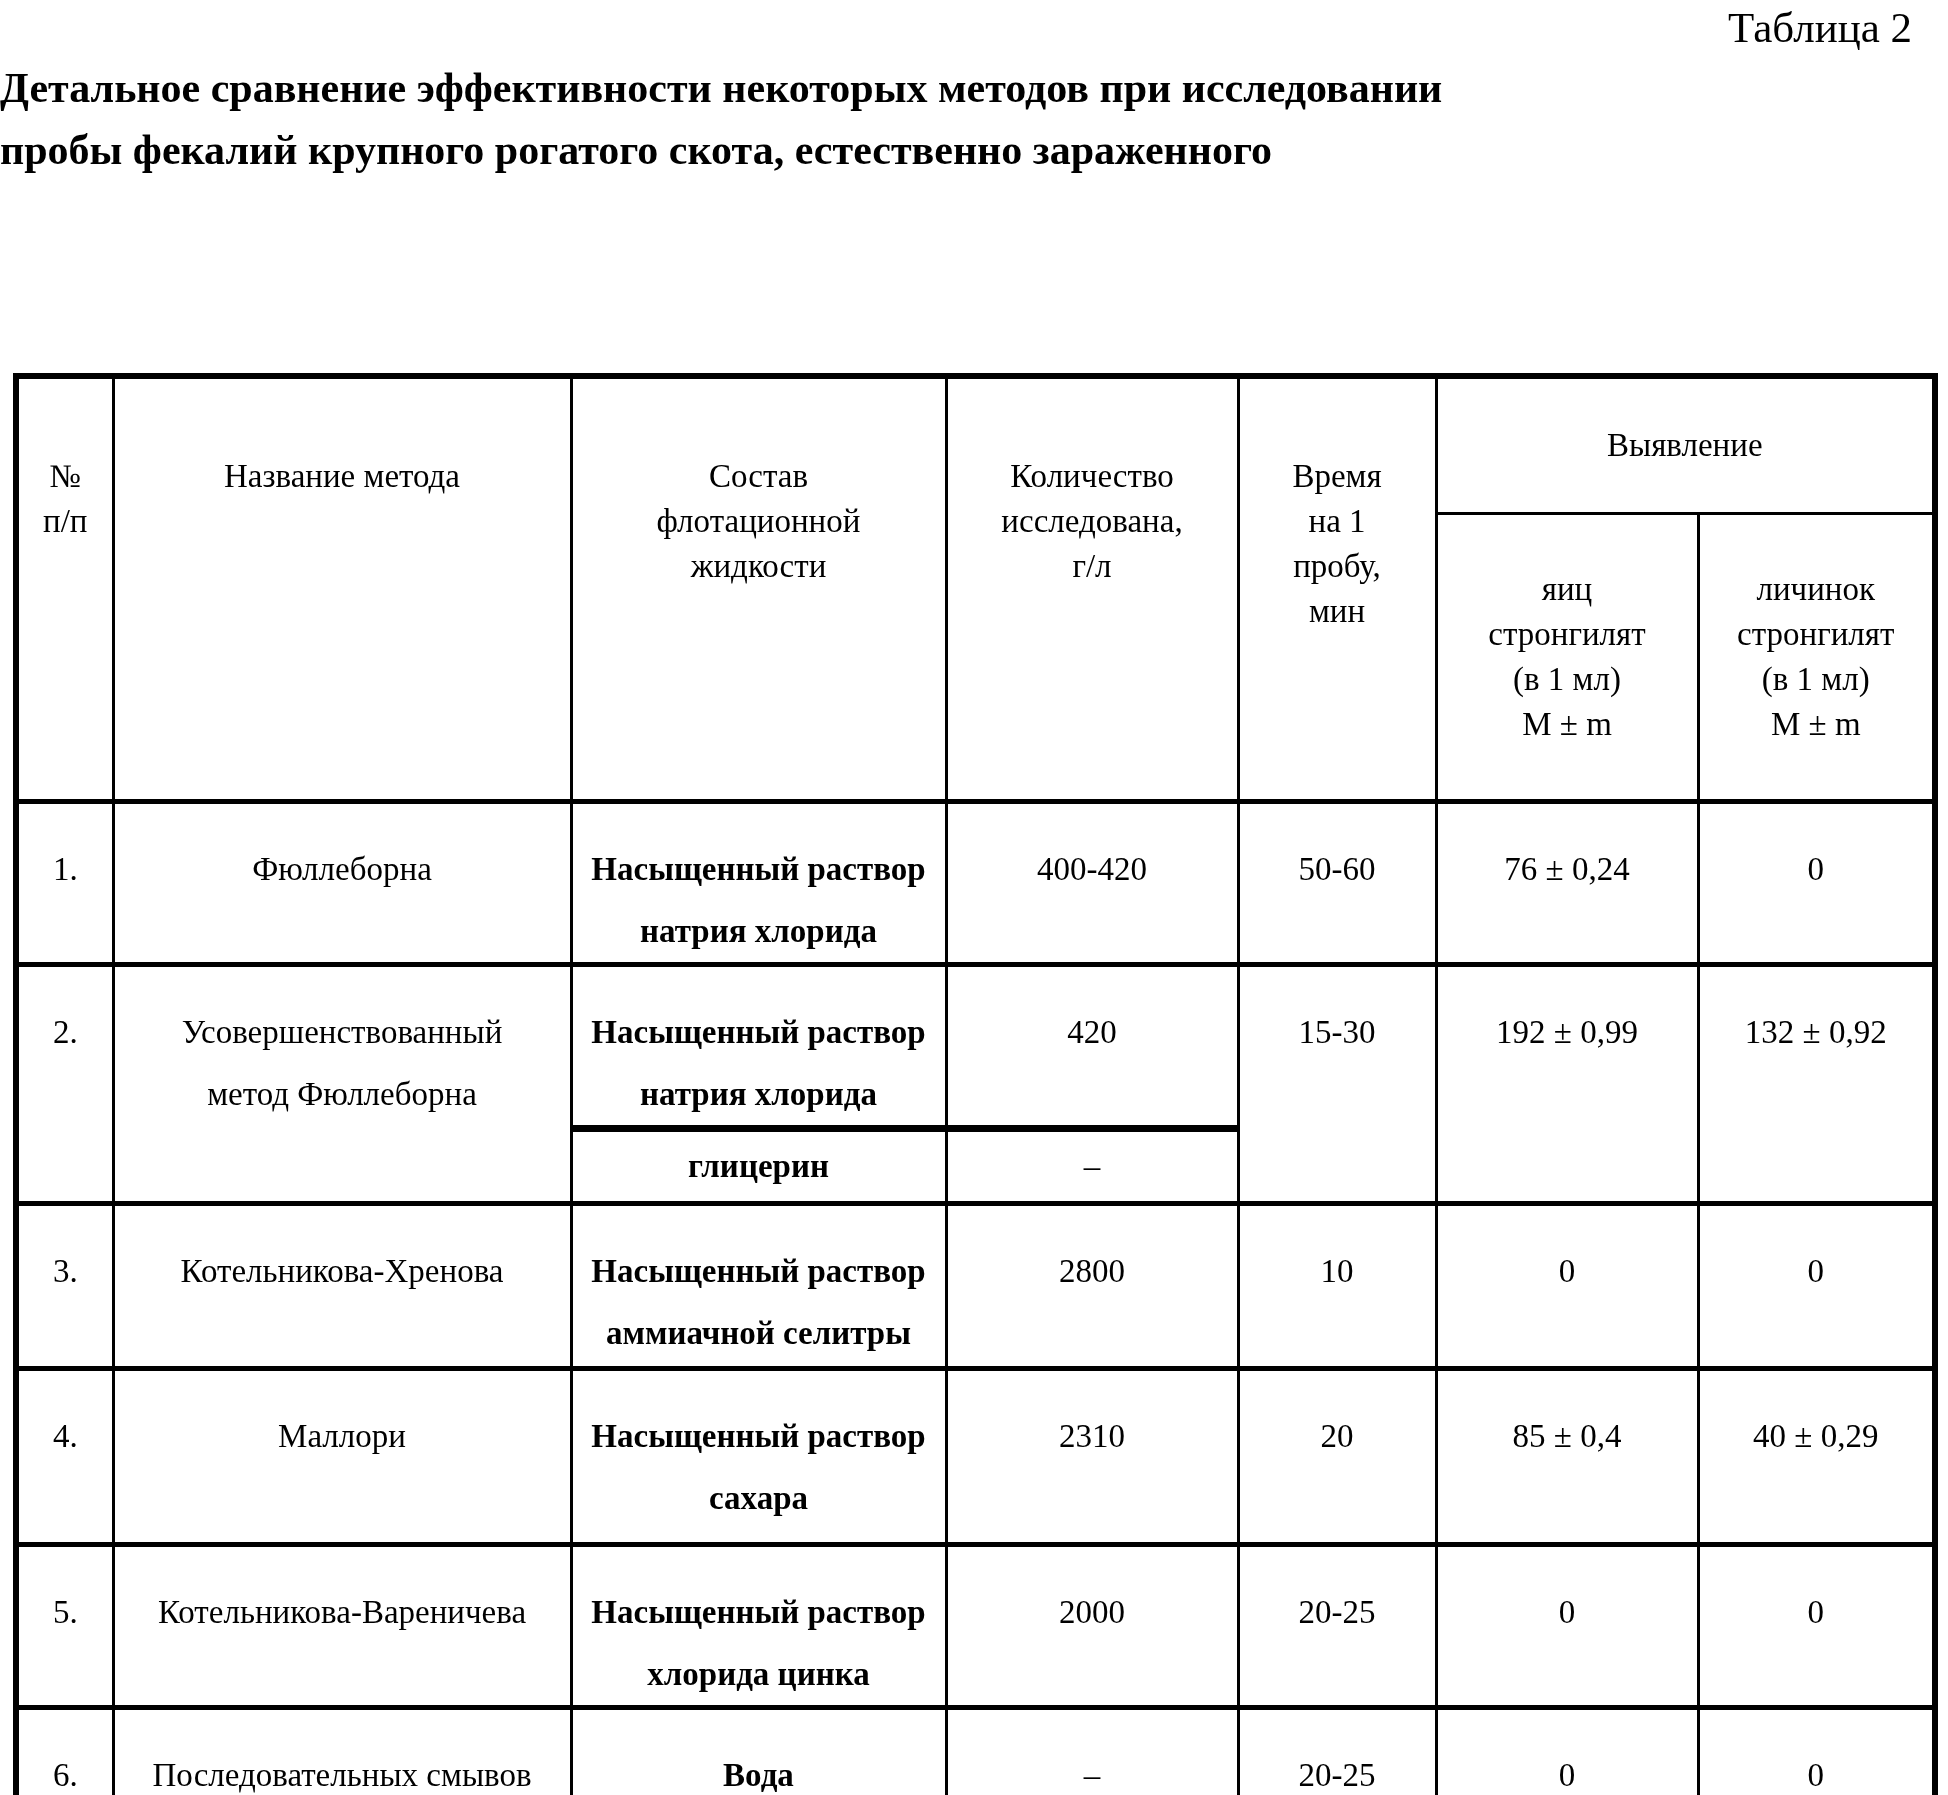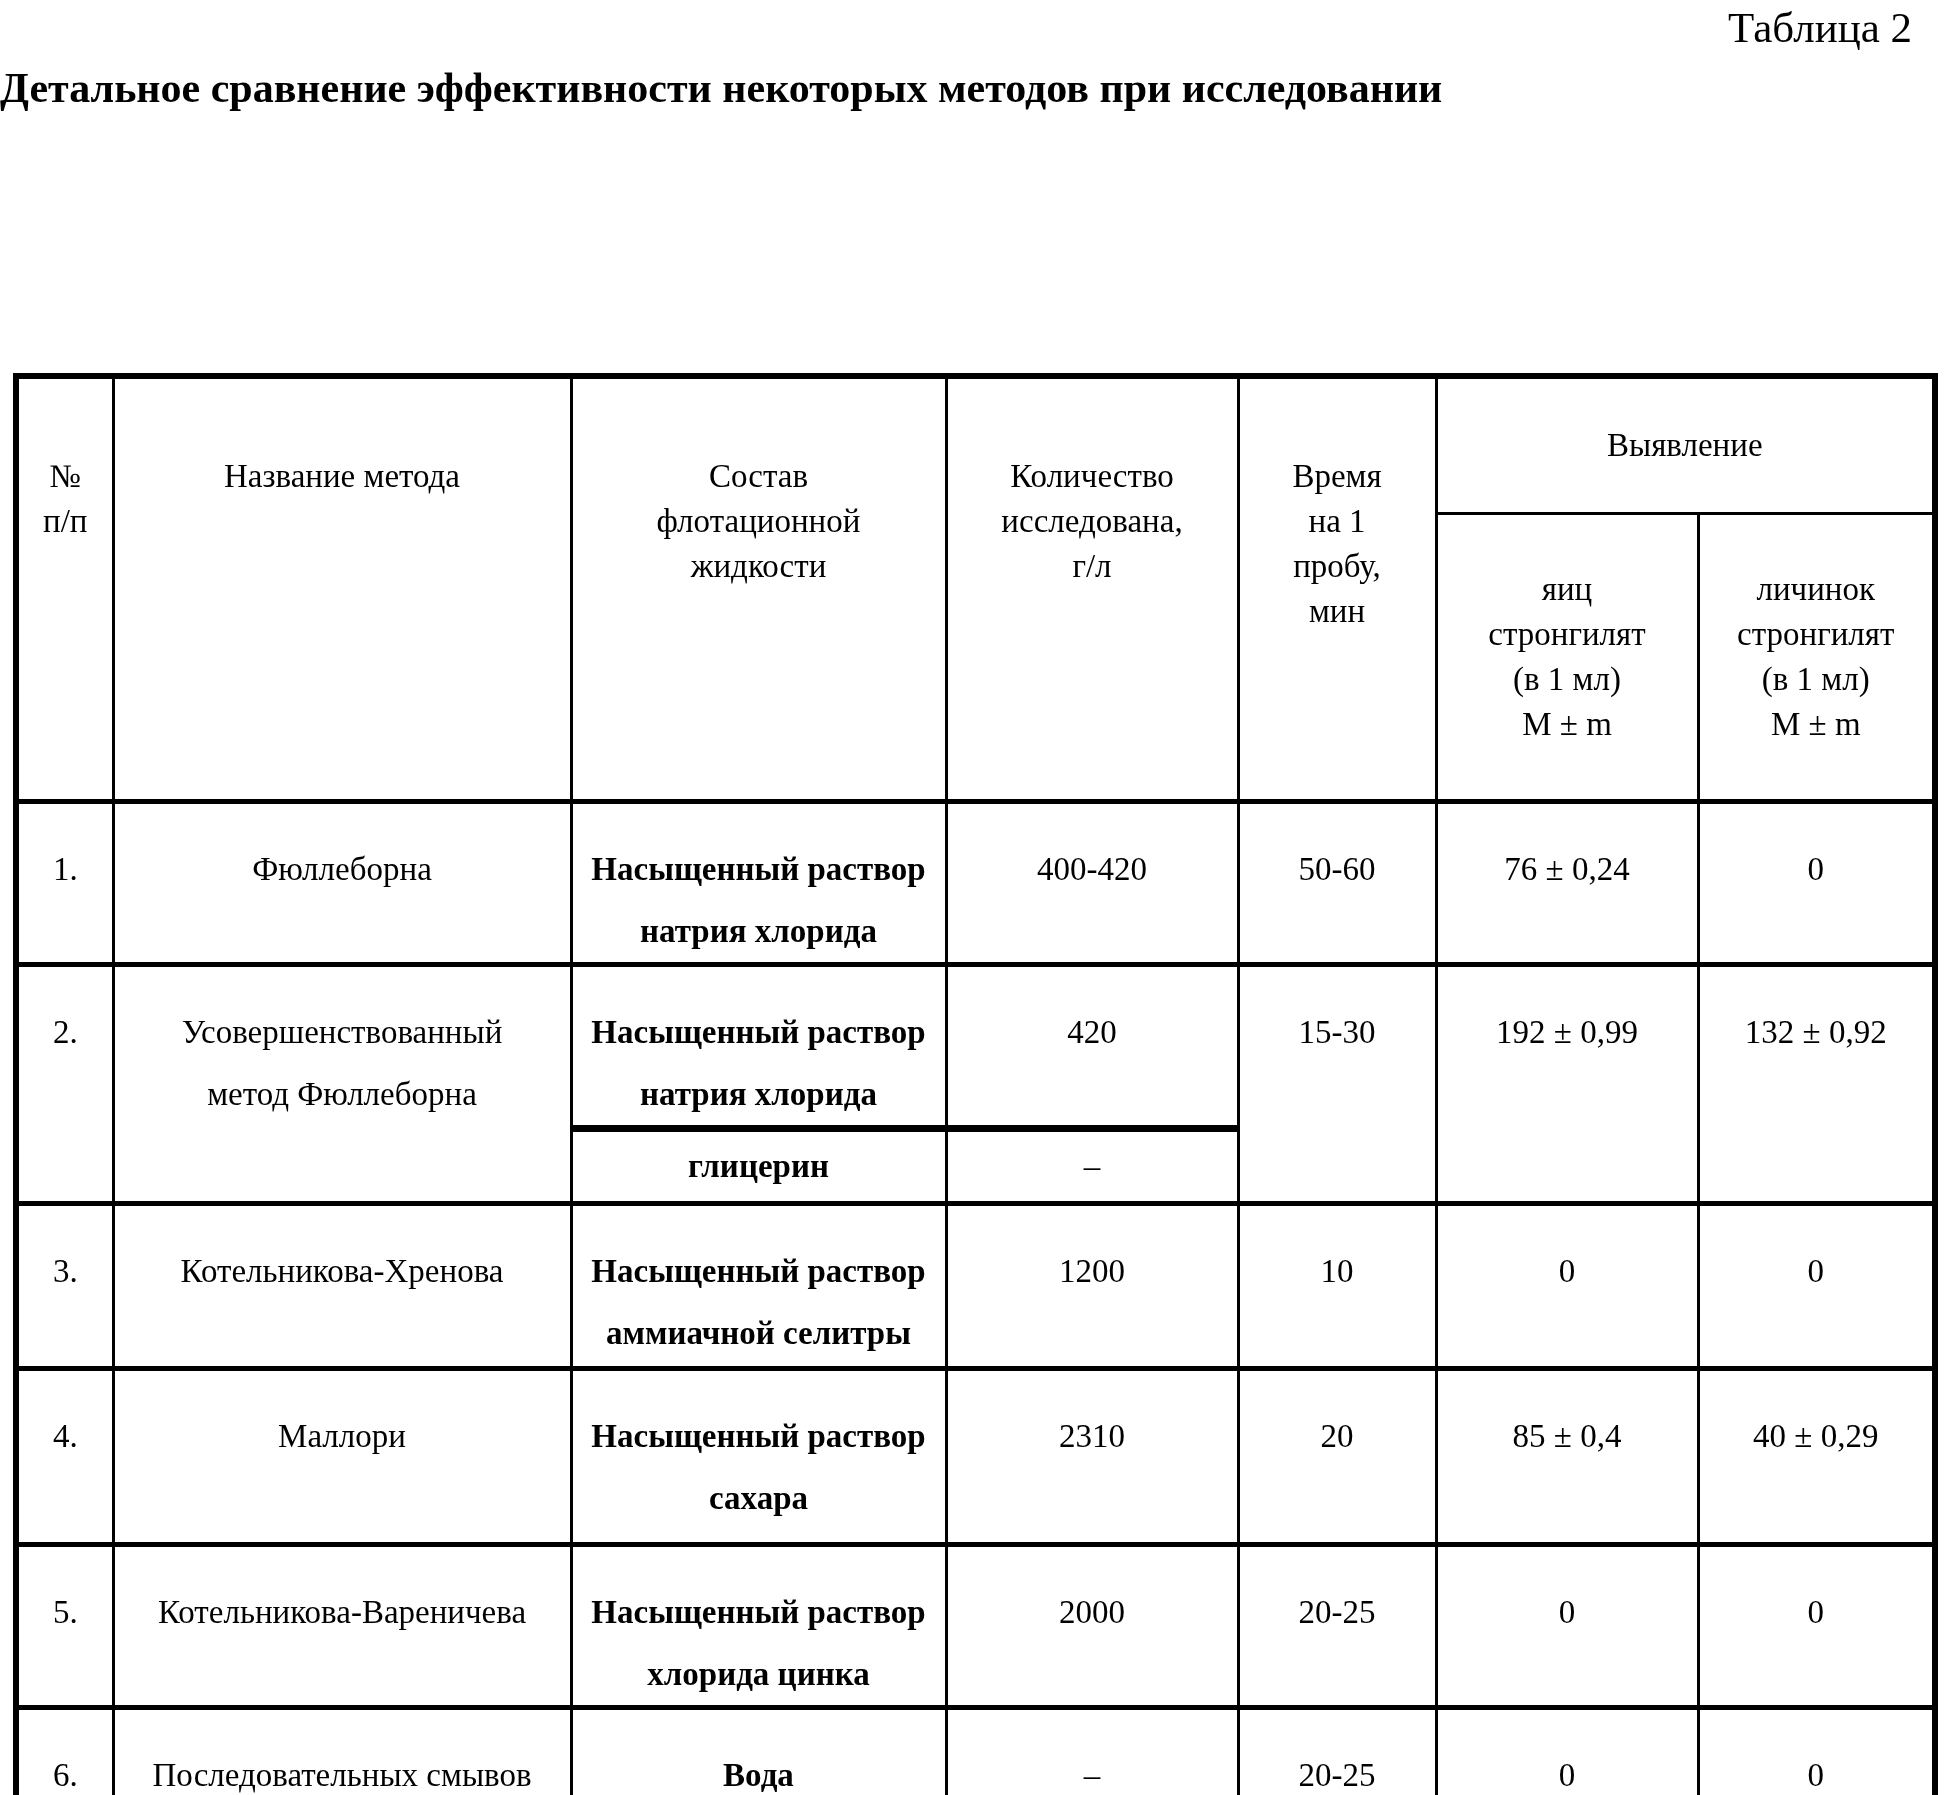--- a/index.html
+++ b/index.html
@@ -48,20 +48,21 @@
 </style>
 </head>
 <body>
 
 <div class="page">
 
   <div class="caption">Таблица 2</div>
 
   <div class="title">
     <div>Детальное сравнение эффективности некоторых методов при исследовании</div>
+    <div>пробы фекалий крупного рогатого скота, естественно зараженного</div>
   </div>
 
   <table class="cmp">
     <colgroup>
       <col style="width:97px">
         <col style="width:458px">
         <col style="width:375px">
       <col style="width:292px">
         <col style="width:198px">
         <col style="width:262px">
@@ -122,21 +123,21 @@
     <tr class="subrow" style="height:75px">
       <td class="bold">глицерин</td>
       <td>–</td>
     </tr>
 
     <tr style="height:165px">
       <td>3.</td>
       <td>Котельникова-Хренова</td>
       <td class="bold">Насыщенный раствор
 аммиачной селитры</td>
-      <td>1200</td>
+      <td>2800</td>
       <td>10</td>
       <td>0</td>
       <td>0</td>
     </tr>
 
     <tr style="height:176px">
       <td>4.</td>
       <td>Маллори</td>
       <td class="bold">Насыщенный раствор
 сахара</td>

